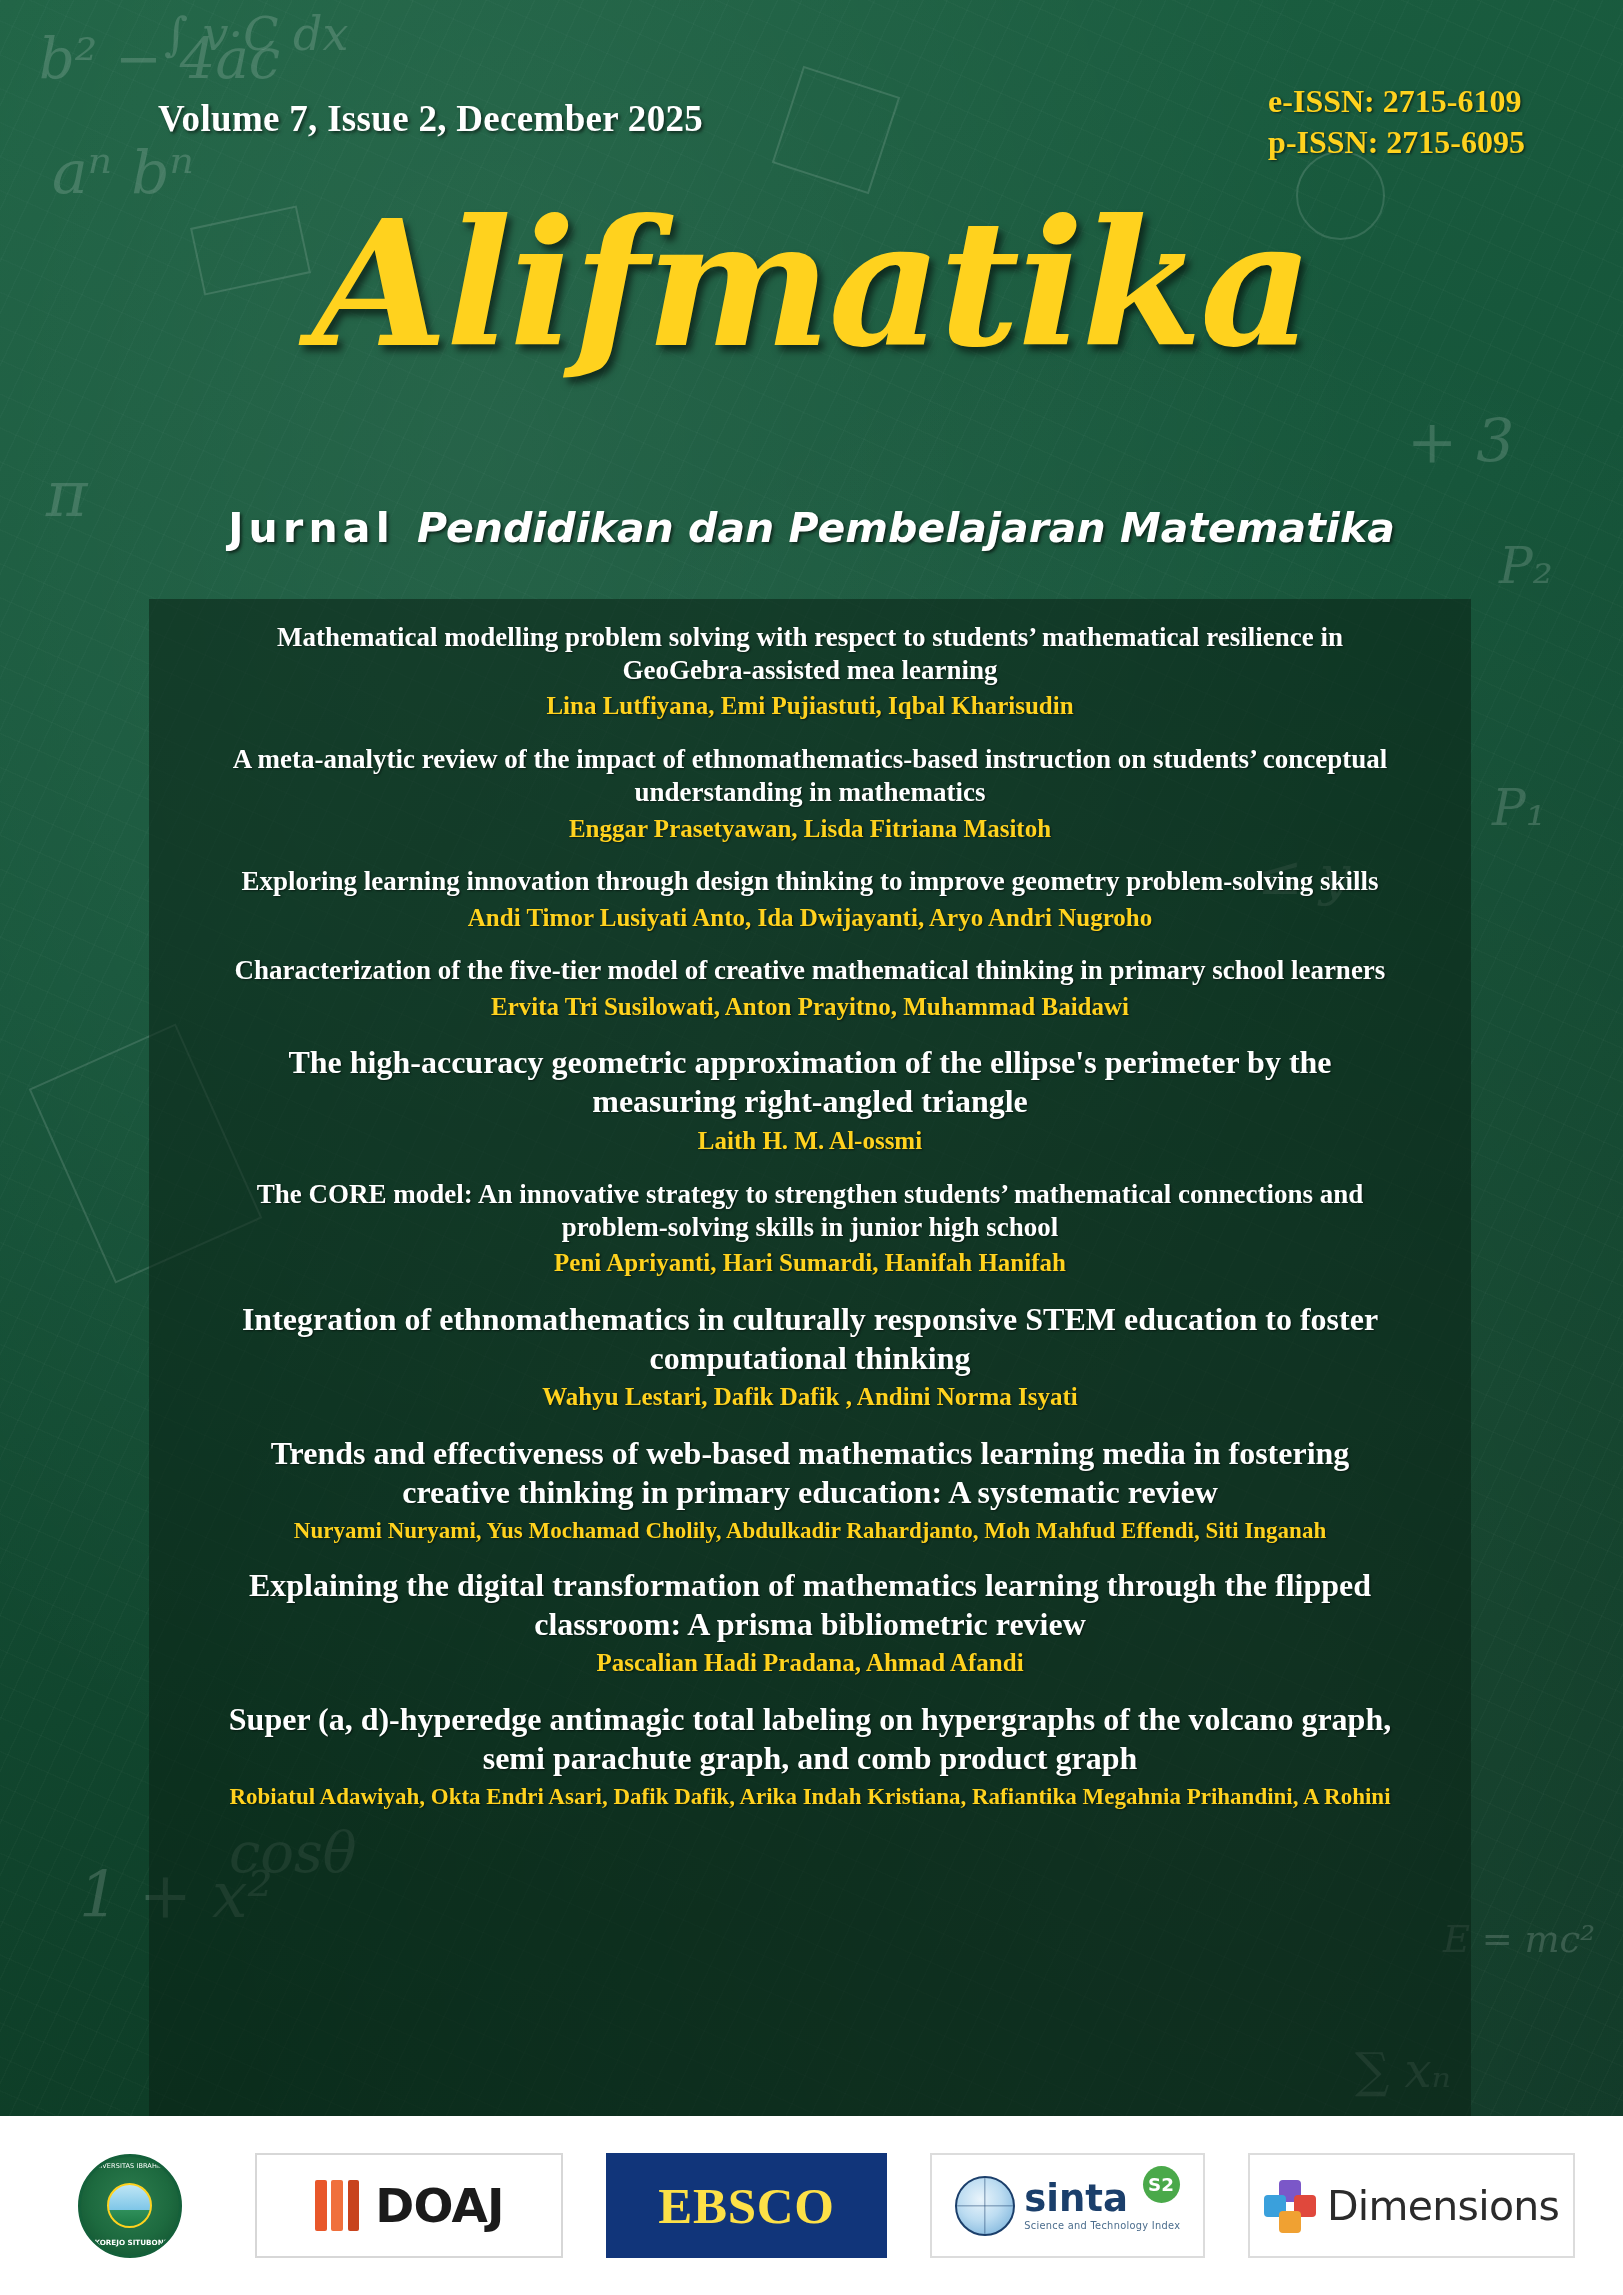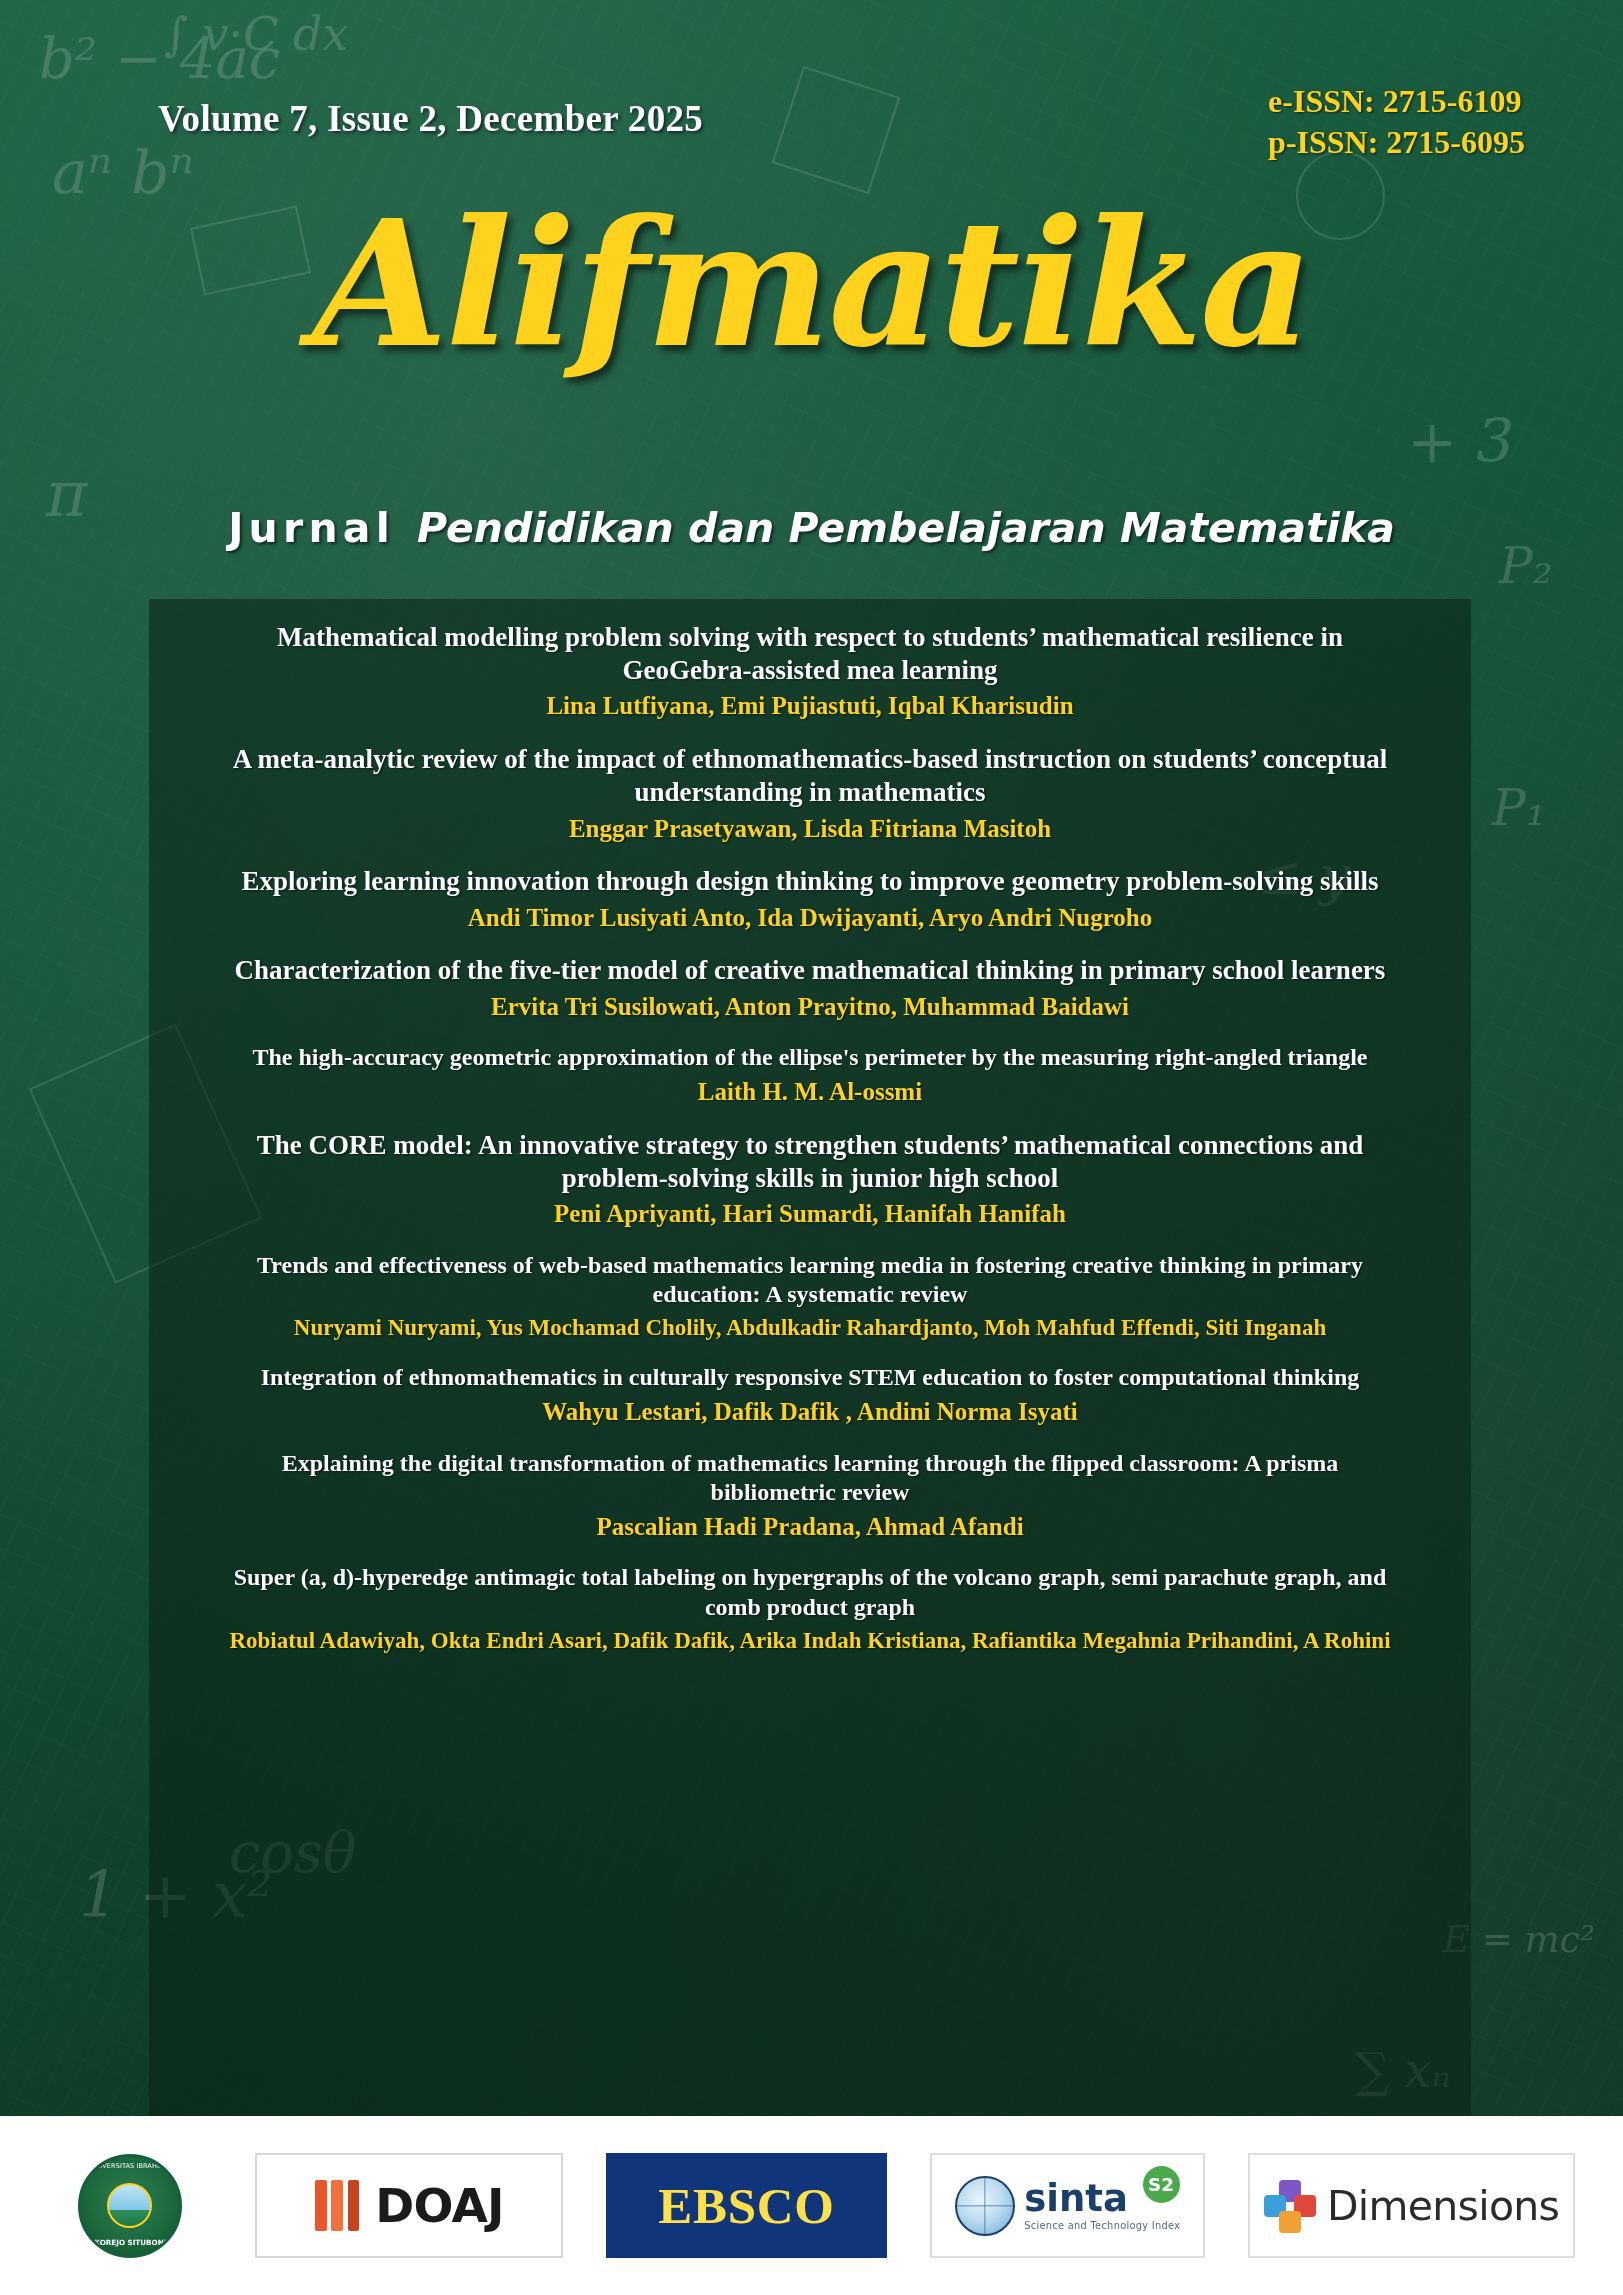--- a/index.html
+++ b/index.html
@@ -137,21 +137,21 @@
   .art-title {
     font-family: "Liberation Serif", serif;
     font-weight: bold;
     font-size: 27px;
     line-height: 1.22;
     color: #ffffff;
     text-shadow: 1.3px 1.3px 2px rgba(0,0,0,0.5);
     margin: 0 auto 4.6px auto;
     max-width: 1178px;
   }
-  .art-title.small { font-size: 24px; }
+  .art-title.small { font-size: 32px; }
   .art-authors {
     font-family: "Liberation Serif", serif;
     font-weight: bold;
     font-size: 25px;
     line-height: 1.2;
     color: #ffd21e;
     text-shadow: 1.3px 1.3px 2px rgba(0,0,0,0.5);
     margin: 0 auto;
     max-width: 1224px;
   }
@@ -396,27 +396,27 @@
       <div class="art-title small">The high-accuracy geometric approximation of the ellipse's perimeter by the measuring right-angled triangle</div>
       <div class="art-authors">Laith H. M. Al-ossmi</div>
     </div>
 
     <div class="article">
       <div class="art-title">The CORE model: An innovative strategy to strengthen students’ mathematical connections and problem-solving skills in junior high school</div>
       <div class="art-authors">Peni Apriyanti, Hari Sumardi, Hanifah Hanifah</div>
     </div>
 
     <div class="article">
+      <div class="art-title small">Integration of ethnomathematics in culturally responsive STEM education to foster computational thinking</div>
+      <div class="art-authors">Wahyu Lestari, Dafik Dafik , Andini Norma Isyati</div>
+    </div>
+
+    <div class="article">
       <div class="art-title small">Trends and effectiveness of web-based mathematics learning media in fostering creative thinking in primary education: A systematic review</div>
       <div class="art-authors small">Nuryami Nuryami, Yus Mochamad Cholily, Abdulkadir Rahardjanto, Moh Mahfud Effendi, Siti Inganah</div>
-    </div>
-
-    <div class="article">
-      <div class="art-title small">Integration of ethnomathematics in culturally responsive STEM education to foster computational thinking</div>
-      <div class="art-authors">Wahyu Lestari, Dafik Dafik , Andini Norma Isyati</div>
     </div>
 
     <div class="article">
       <div class="art-title small">Explaining the digital transformation of mathematics learning through the flipped classroom: A prisma bibliometric review</div>
       <div class="art-authors">Pascalian Hadi Pradana, Ahmad Afandi</div>
     </div>
 
     <div class="article">
       <div class="art-title small">Super (a, d)-hyperedge antimagic total labeling on hypergraphs of the volcano graph, semi parachute graph, and comb product graph</div>
       <div class="art-authors small">Robiatul Adawiyah, Okta Endri Asari, Dafik Dafik, Arika Indah Kristiana, Rafiantika Megahnia Prihandini, A Rohini</div>

